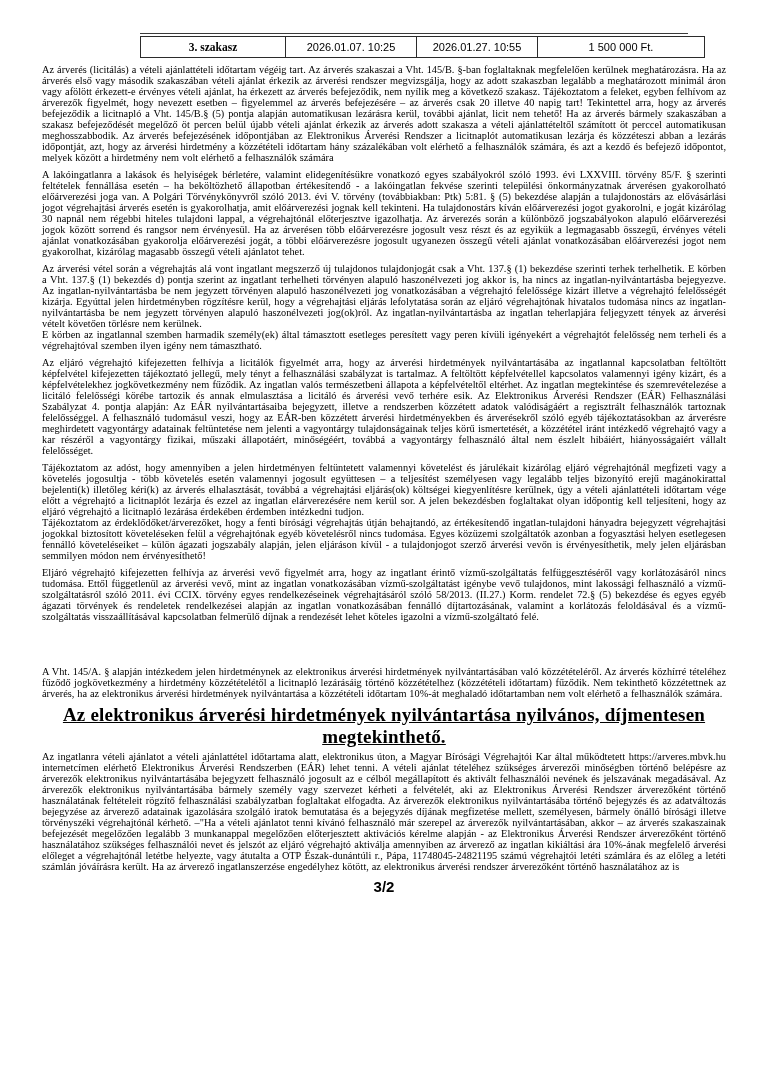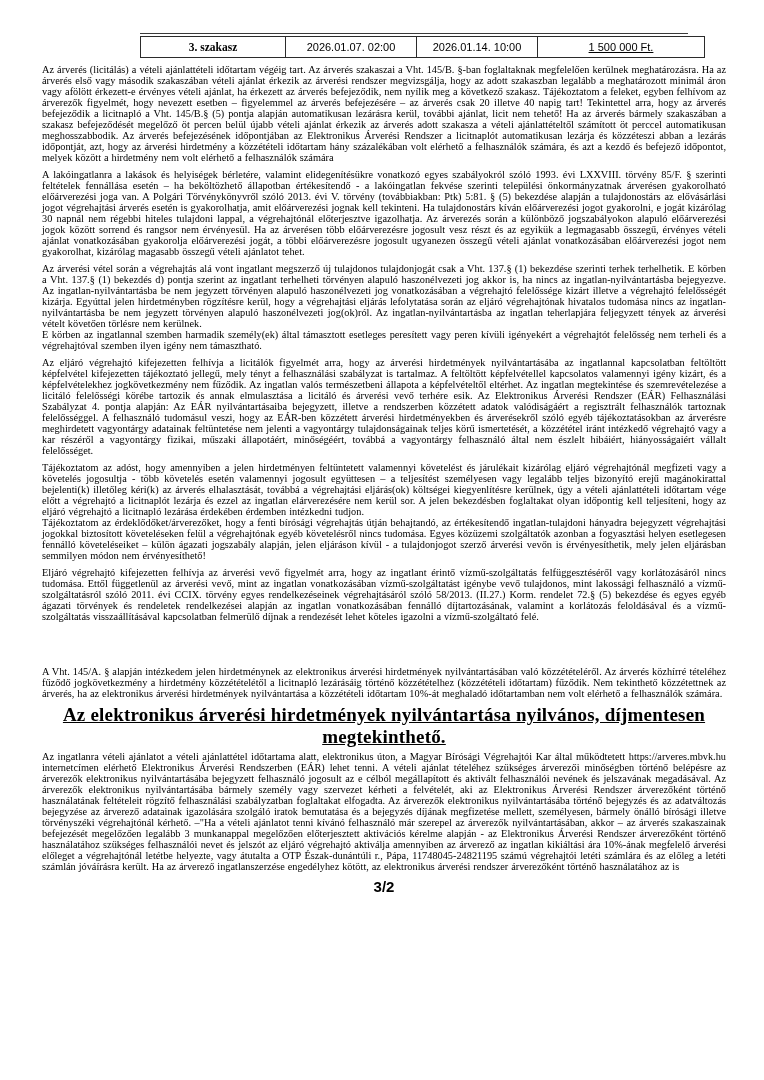--- a/index.html
+++ b/index.html
@@ -39,21 +39,21 @@
     text-align: center;
     vertical-align: middle;
     height: 18px;
     padding: 1px 4px;
     overflow: hidden;
     white-space: nowrap;
   }
   td.c-stage  { width: 136px; font-weight: bold; font-family: "Liberation Serif", serif; font-size: 11.5px; }
   td.c-start  { width: 122px; }
   td.c-end    { width: 112px; }
-  td.c-amount { width: 158px; text-decoration: underline; }
+  td.c-amount { width: 158px; }
   
   .para {
     font-size: 10.3px;
     line-height: 11px;
     text-align: justify;
     white-space: pre-line;
     margin: 0 0 6px 0;
     word-spacing: 0.4px;
   }
   .para.tight { margin-bottom: 5px; margin-top: 44px; }
@@ -77,22 +77,22 @@
 <body>
 
 <div class="page">
 
   <div class="table-block">
     <div class="table-topline"></div>
     <table class="sched">
       <tbody>
         <tr>
           <td class="c-stage">3. szakasz</td>
-          <td class="c-start">2026.01.07. 02:00</td>
-          <td class="c-end">2026.01.14. 10:00</td>
+          <td class="c-start">2026.01.07. 10:25</td>
+          <td class="c-end">2026.01.27. 10:55</td>
           <td class="c-amount">1 500 000 Ft.</td>
         </tr>
       </tbody>
     </table>
   </div>
 
   <div class="para">Az árverés (licitálás) a vételi ajánlattételi időtartam végéig tart. Az árverés szakaszai a Vht. 145/B. §-ban foglaltaknak megfelelően kerülnek meghatározásra. Ha az árverés első vagy második szakaszában vételi ajánlat érkezik az árverési rendszer megvizsgálja, hogy az adott szakaszban legalább a meghatározott minimál áron vagy afölött érkezett-e érvényes vételi ajánlat, ha érkezett az árverés befejeződik, nem nyílik meg a következő szakasz. Tájékoztatom a feleket, egyben felhívom az árverezők figyelmét, hogy nevezett esetben – figyelemmel az árverés befejezésére – az árverés csak 20 illetve 40 napig tart! Tekintettel arra, hogy az árverés befejeződik a licitnapló a Vht. 145/B.§ (5) pontja alapján automatikusan lezárásra kerül, további ajánlat, licit nem tehető! Ha az árverés bármely szakaszában a szakasz befejeződését megelőző öt percen belül újabb vételi ajánlat érkezik az árverés adott szakasza a vételi ajánlattételtől számított öt perccel automatikusan meghosszabbodik. Az árverés befejezésének időpontjában az Elektronikus Árverési Rendszer a licitnaplót automatikusan lezárja és közzéteszi abban a lezárás időpontját, azt, hogy az árverési hirdetmény a közzétételi időtartam hány százalékában volt elérhető a felhasználók számára, és azt a kezdő és befejező időpontot, melyek között a hirdetmény nem volt elérhető a felhasználók számára</div>
   <div class="para">A lakóingatlanra a lakások és helyiségek bérletére, valamint elidegenítésükre vonatkozó egyes szabályokról szóló 1993. évi LXXVIII. törvény 85/F. § szerinti feltételek fennállása esetén – ha beköltözhető állapotban értékesítendő - a lakóingatlan fekvése szerinti települési önkormányzatnak árverésen gyakorolható előárverezési joga van. A Polgári Törvénykönyvről szóló 2013. évi V. törvény (továbbiakban: Ptk) 5:81. § (5) bekezdése alapján a tulajdonostárs az elővásárlási jogot végrehajtási árverés esetén is gyakorolhatja, amit előárverezési jognak kell tekinteni. Ha tulajdonostárs kíván előárverezési jogot gyakorolni, e jogát kizárólag 30 napnál nem régebbi hiteles tulajdoni lappal, a végrehajtónál előterjesztve igazolhatja. Az árverezés során a különböző jogszabályokon alapuló előárverezési jogok között sorrend és rangsor nem érvényesül. Ha az árverésen több előárverezésre jogosult vesz részt és az egyikük a legmagasabb összegű, érvényes vételi ajánlat vonatkozásában gyakorolja előárverezési jogát, a többi előárverezésre jogosult ugyanezen összegű vételi ajánlat vonatkozásában előárverezési jogot nem gyakorolhat, kizárólag magasabb összegű vételi ajánlatot tehet.</div>
   <div class="para">Az árverési vétel során a végrehajtás alá vont ingatlant megszerző új tulajdonos tulajdonjogát csak a Vht. 137.§ (1) bekezdése szerinti terhek terhelhetik. E körben a Vht. 137.§ (1) bekezdés d) pontja szerint az ingatlant terhelheti törvényen alapuló haszonélvezeti jog akkor is, ha nincs az ingatlan-nyilvántartásba bejegyezve. Az ingatlan-nyilvántartásba be nem jegyzett törvényen alapuló haszonélvezeti jog vonatkozásában a végrehajtó felelőssége kizárt illetve a végrehajtó felelősségét kizárja. Egyúttal jelen hirdetményben rögzítésre kerül, hogy a végrehajtási eljárás lefolytatása során az eljáró végrehajtónak hivatalos tudomása nincs az ingatlan-nyilvántartásba be nem jegyzett törvényen alapuló haszonélvezeti jog(ok)ról. Az ingatlan-nyilvántartásba az ingatlan teherlapjára feljegyzett tények az árverési vételt követően törlésre nem kerülnek.
 E körben az ingatlannal szemben harmadik személy(ek) által támasztott esetleges peresített vagy peren kívüli igényekért a végrehajtót felelősség nem terheli és a végrehajtóval szemben ilyen igény nem támasztható.</div>

